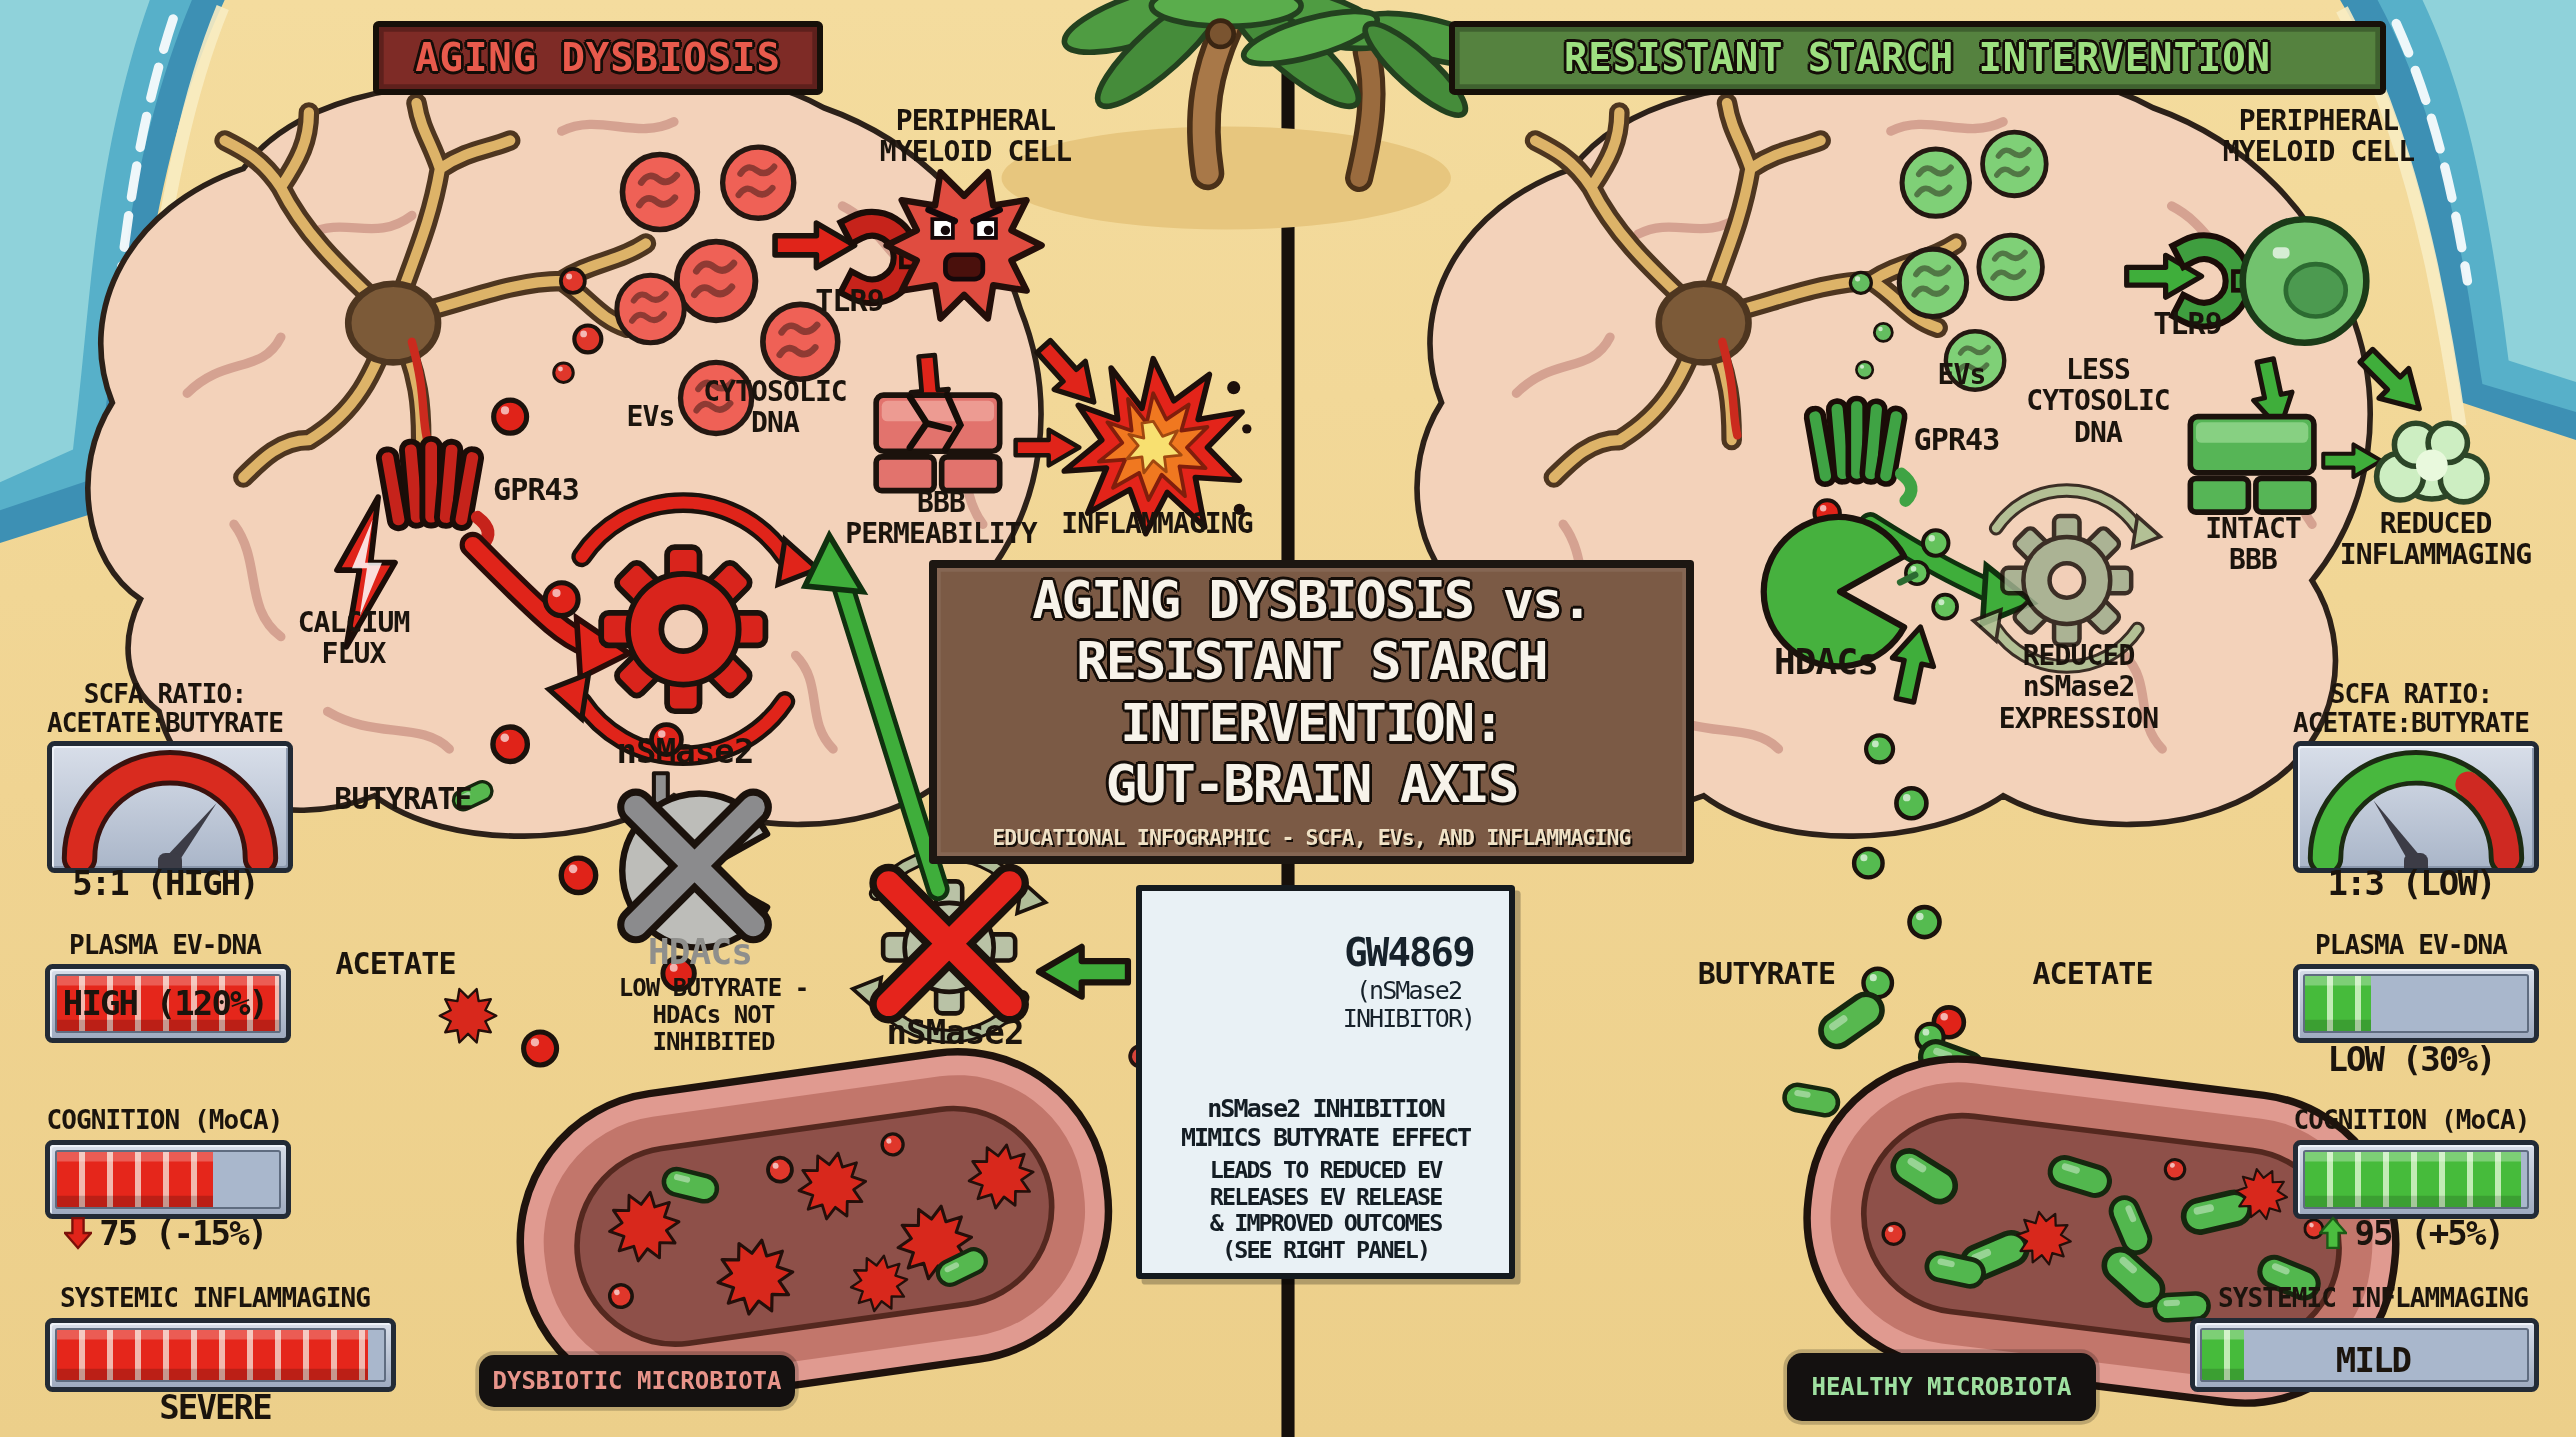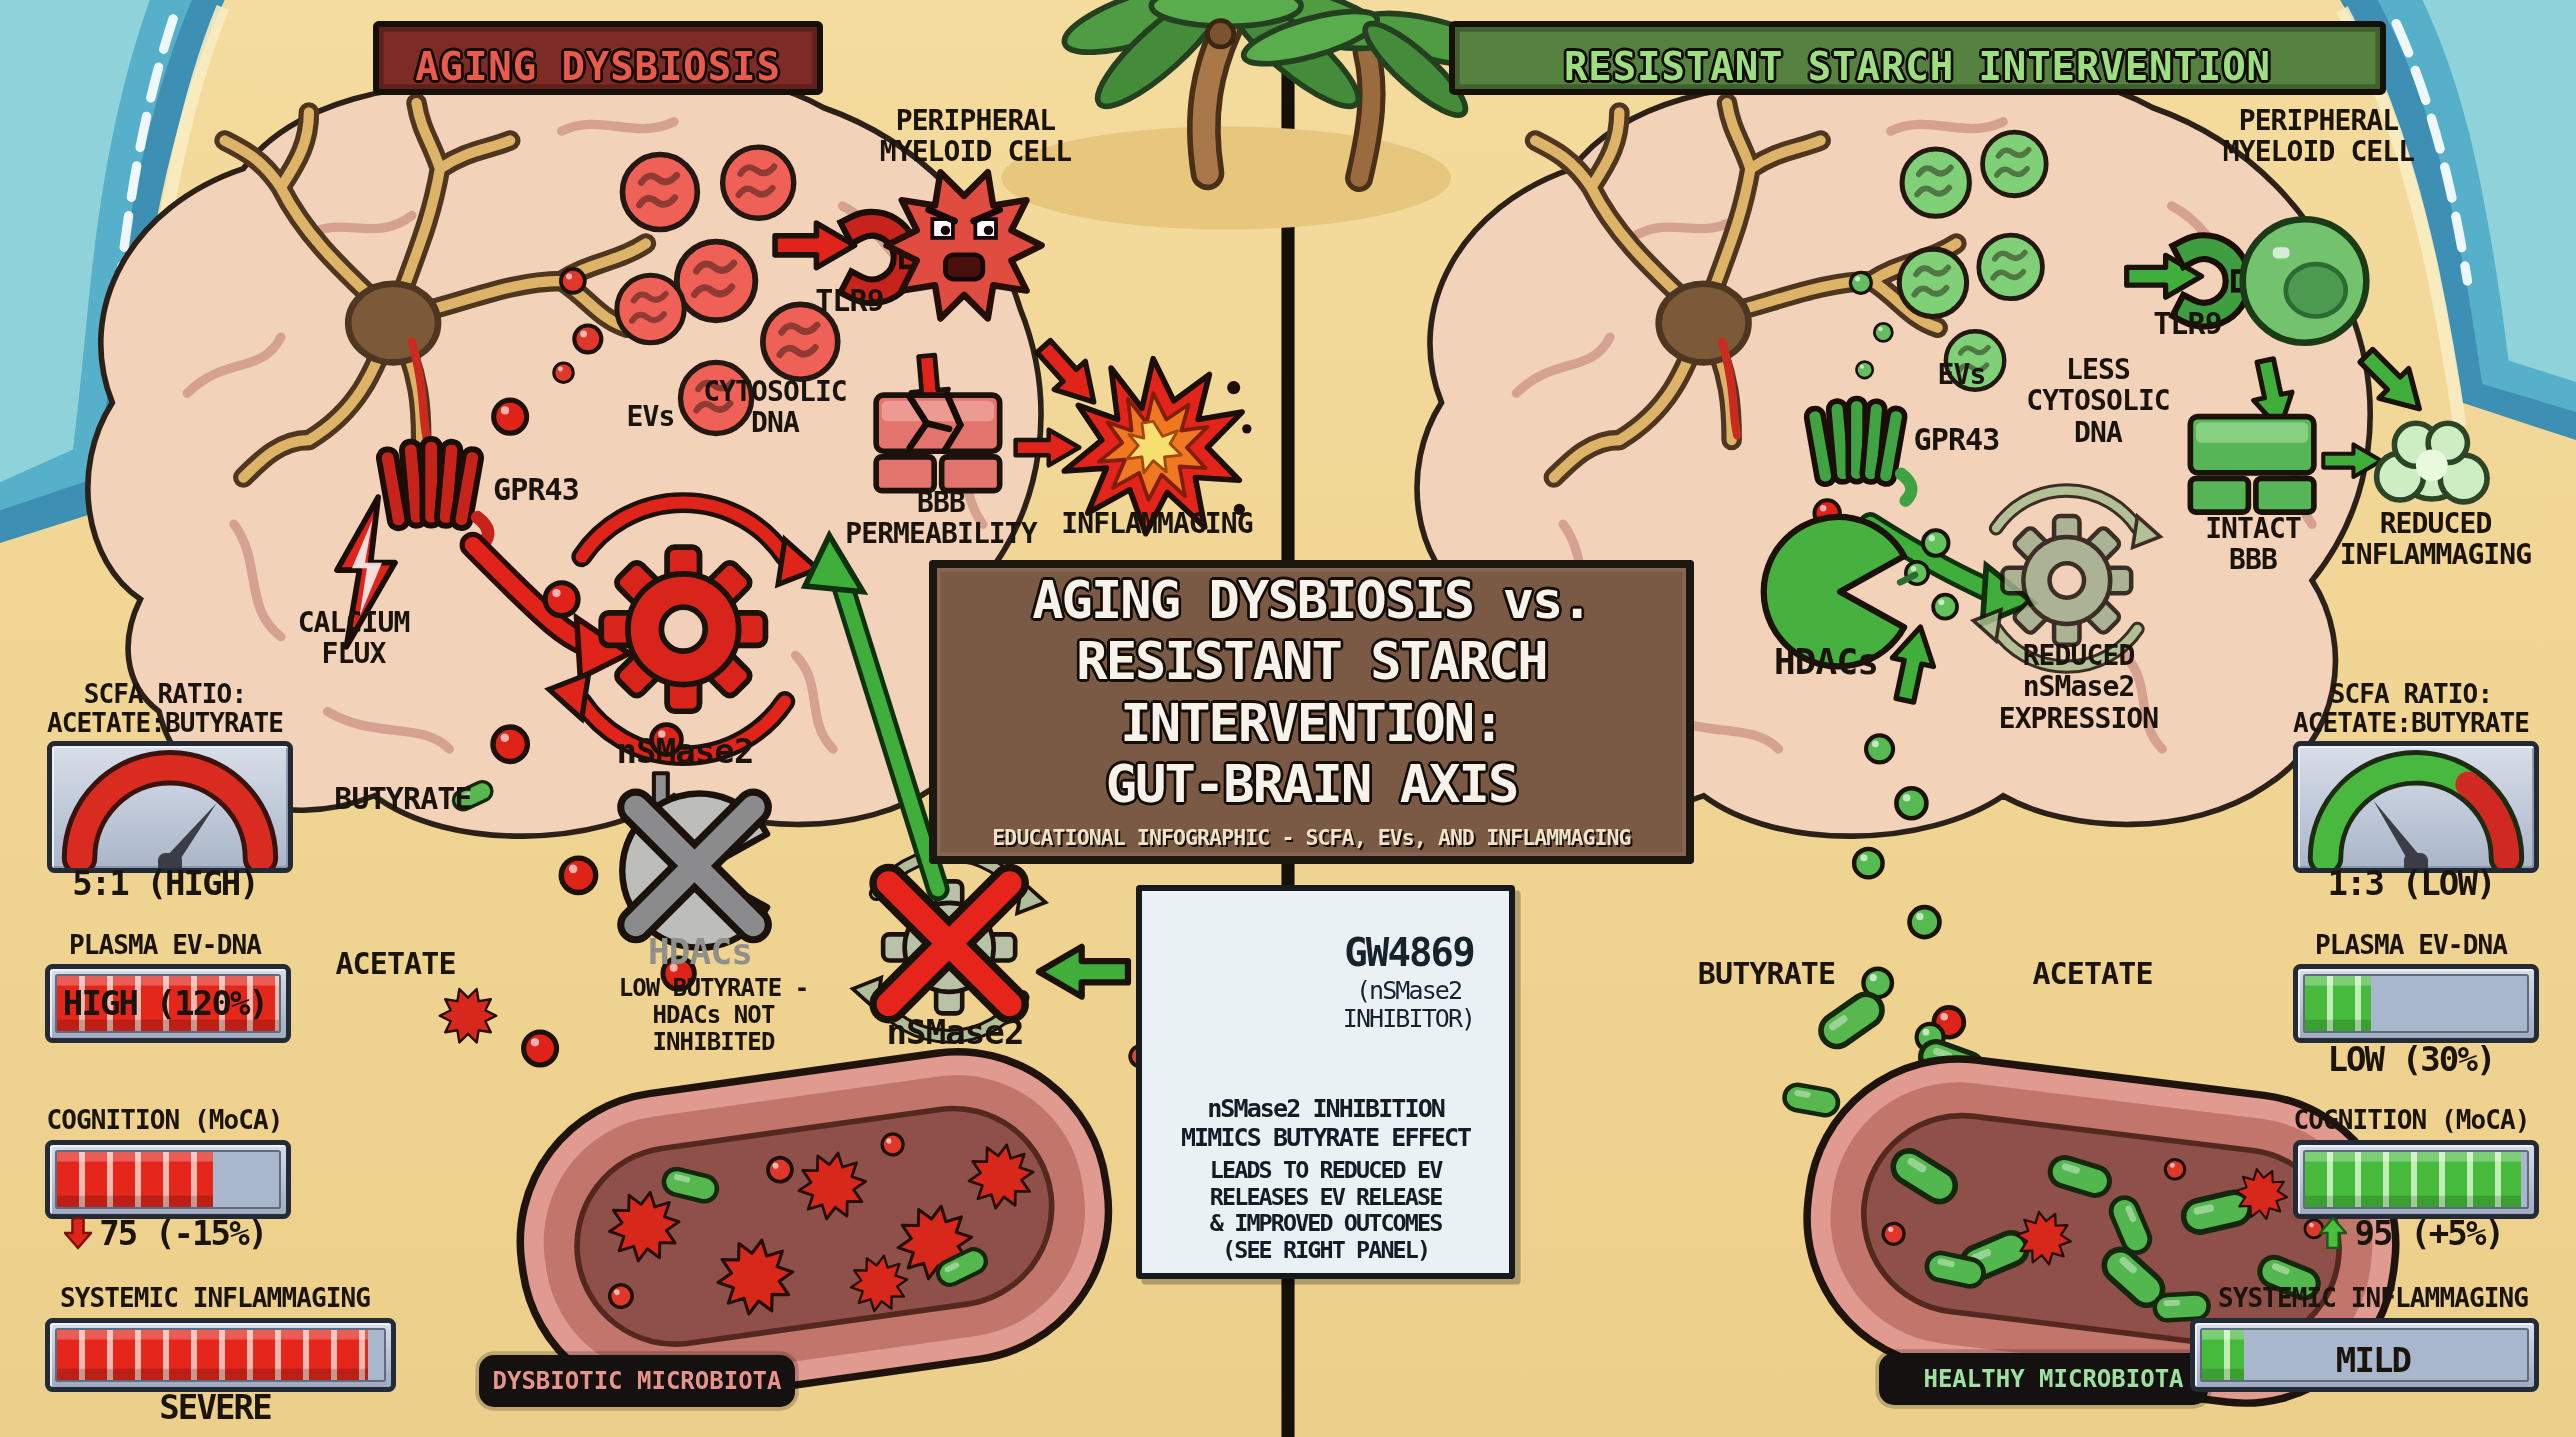--- a/index.html
+++ b/index.html
@@ -9,21 +9,21 @@
   .scene{position:absolute;inset:0;width:2576px;height:1438px;}
   .lbl{position:absolute;color:#1b140d;font-weight:bold;text-align:center;
     white-space:pre-line;line-height:1.12;letter-spacing:-0.9px;}
   .lbl.gray{color:#8f8f8c;}
   .banner{position:absolute;display:flex;align-items:center;justify-content:center;
     border:6.6px solid #171009;border-radius:5.6px;font-weight:bold;font-size:39px;
     letter-spacing:0.9px;box-shadow:inset 0 0 0 4.7px rgba(0,0,0,.25);}
   .banner.red{background:#7e2b26;color:#e85a4c;}
   .banner.green{background:#55823f;color:#9ddf80;}
   .outline3{text-shadow:2.8px 0 0 #140d08,-2.8px 0 0 #140d08,0 2.8px 0 #140d08,0 -2.8px 0 #140d08,
-    1.9px 1.9px 0 #140d08,-1.9px 1.9px 0 #140d08,1.9px -1.9px 0 #140d08,-1.9px -1.9px 0 #140d08;align-items:flex-end;}
+    1.9px 1.9px 0 #140d08,-1.9px 1.9px 0 #140d08,1.9px -1.9px 0 #140d08,-1.9px -1.9px 0 #140d08;}
   .centerbox{position:absolute;left:929px;top:560px;width:749px;height:288px;
     background:#7b5a45;border:8.4px solid #1d1712;border-radius:3.7px;
     box-shadow:inset 0 0 0 3.7px rgba(255,255,255,.08);display:flex;flex-direction:column;
     align-items:center;justify-content:flex-start;}
   .centerbox .title{margin-top:2px;font-weight:bold;font-size:52px;line-height:1.18;
     color:#f7f3ea;text-align:center;white-space:pre-line;letter-spacing:-1.9px;}
   .centerbox .subtitle{margin-top:9.4px;font-weight:bold;font-size:21.5px;color:#f0e2c6;
     letter-spacing:-0.9px;text-shadow:1.9px 1.9px 0 #140d08;}
   .gwbox{position:absolute;left:1136px;top:885px;width:367px;height:382px;
     background:#e9f1f5;border:6.6px solid #141a1e;border-radius:3.7px;
@@ -576,21 +576,21 @@
 BBB</div>
 <div class="lbl" style="left:2321px;top:508px;width:229px;font-size:28px;">REDUCED
 INFLAMMAGING</div>
 <div class="lbl" style="left:1891px;top:423px;width:131px;font-size:30px;">GPR43</div>
 <div class="lbl" style="left:1758px;top:642px;width:136px;font-size:36px;">HDACs</div>
 <div class="lbl" style="left:1952px;top:640px;width:253px;font-size:28px;">REDUCED
 nSMase2
 EXPRESSION</div>
 <div class="lbl" style="left:1680px;top:957px;width:173px;font-size:30px;">BUTYRATE</div>
 <div class="lbl" style="left:2020px;top:957px;width:145px;font-size:30px;">ACETATE</div>
-<div class="badge green" style="left:1879px;top:1353px;width:309px;height:52px;padding-left:20px;">
+<div class="badge green" style="left:1787px;top:1353px;width:309px;height:68px;">
   <span>HEALTHY MICROBIOTA</span>
 </div>
 
 <div class="lbl" style="left:34px;top:680px;width:262px;font-size:26px;">SCFA RATIO:
 ACETATE:BUTYRATE</div>
 <div class="gaugebox" style="left:47px;top:741px;">
   <svg viewBox="0 0 240 120">
     <path d="M28,112 A92,92 0 0 1 212,112" fill="none" stroke="#3a120e" stroke-width="36" stroke-linecap="round"></path>
     <path d="M28,112 A92,92 0 0 1 212,112" fill="none" stroke="#d92b1f" stroke-width="26" stroke-linecap="round"></path>
   </svg>

